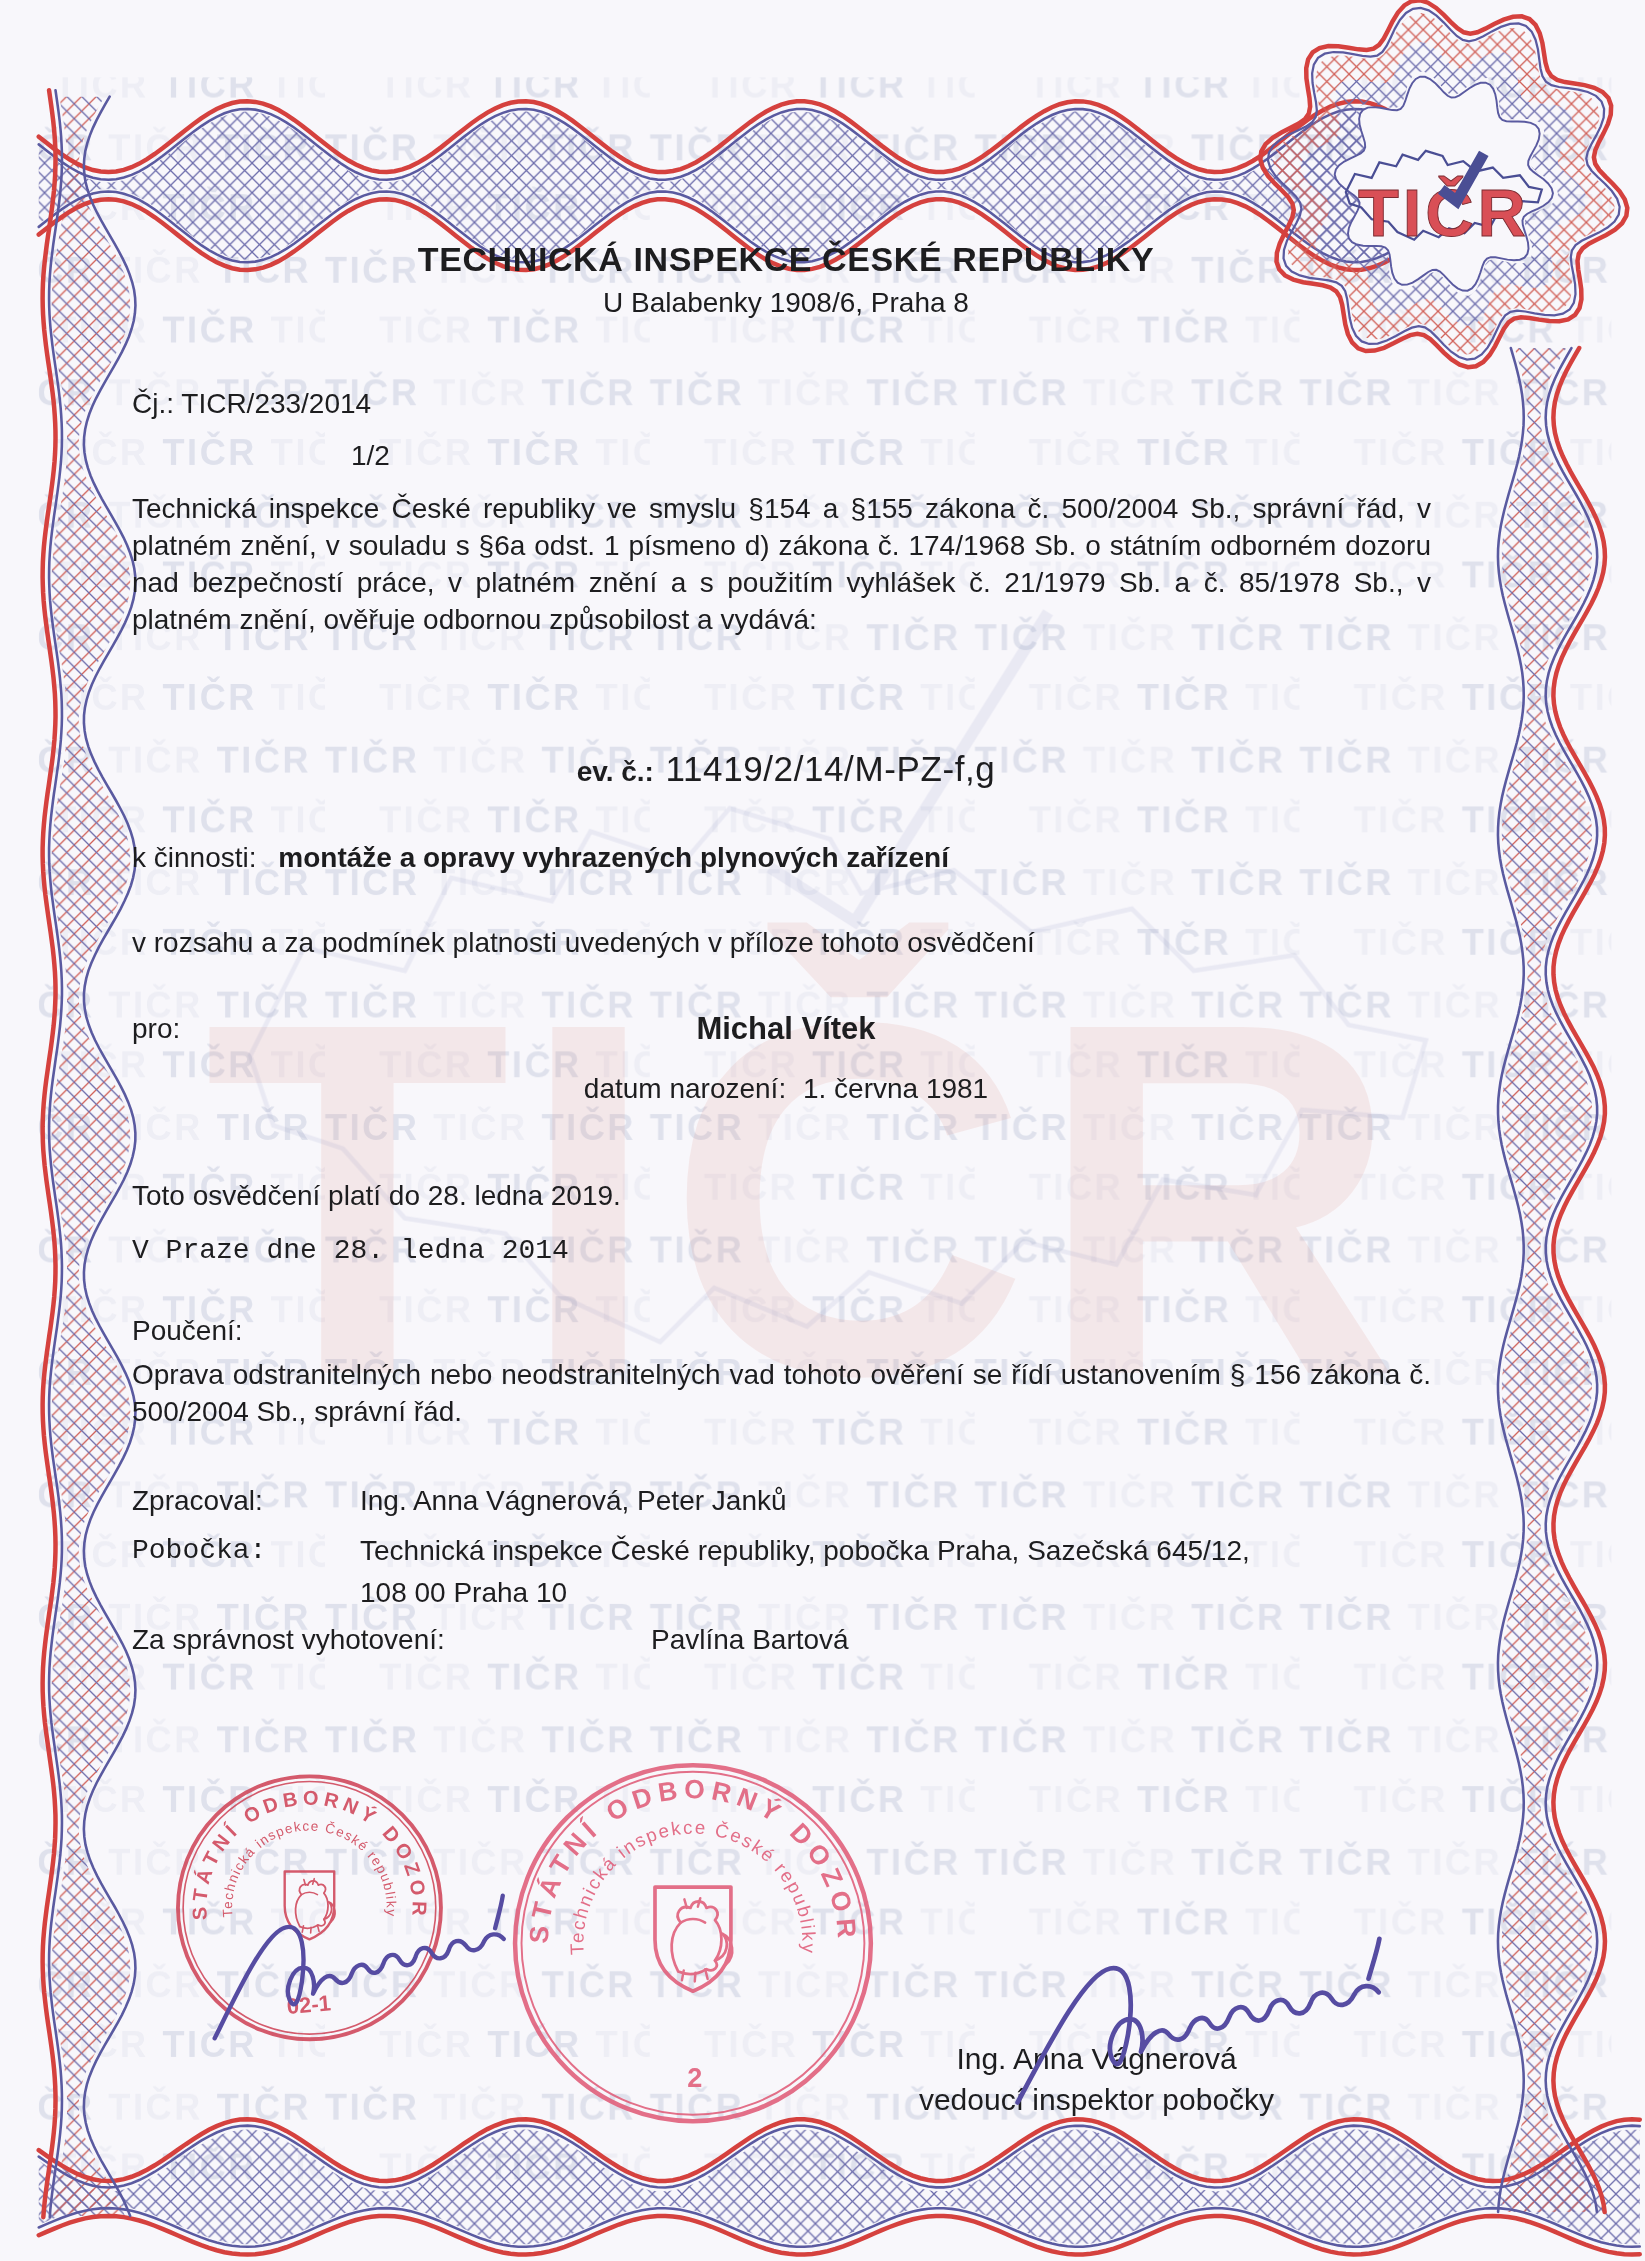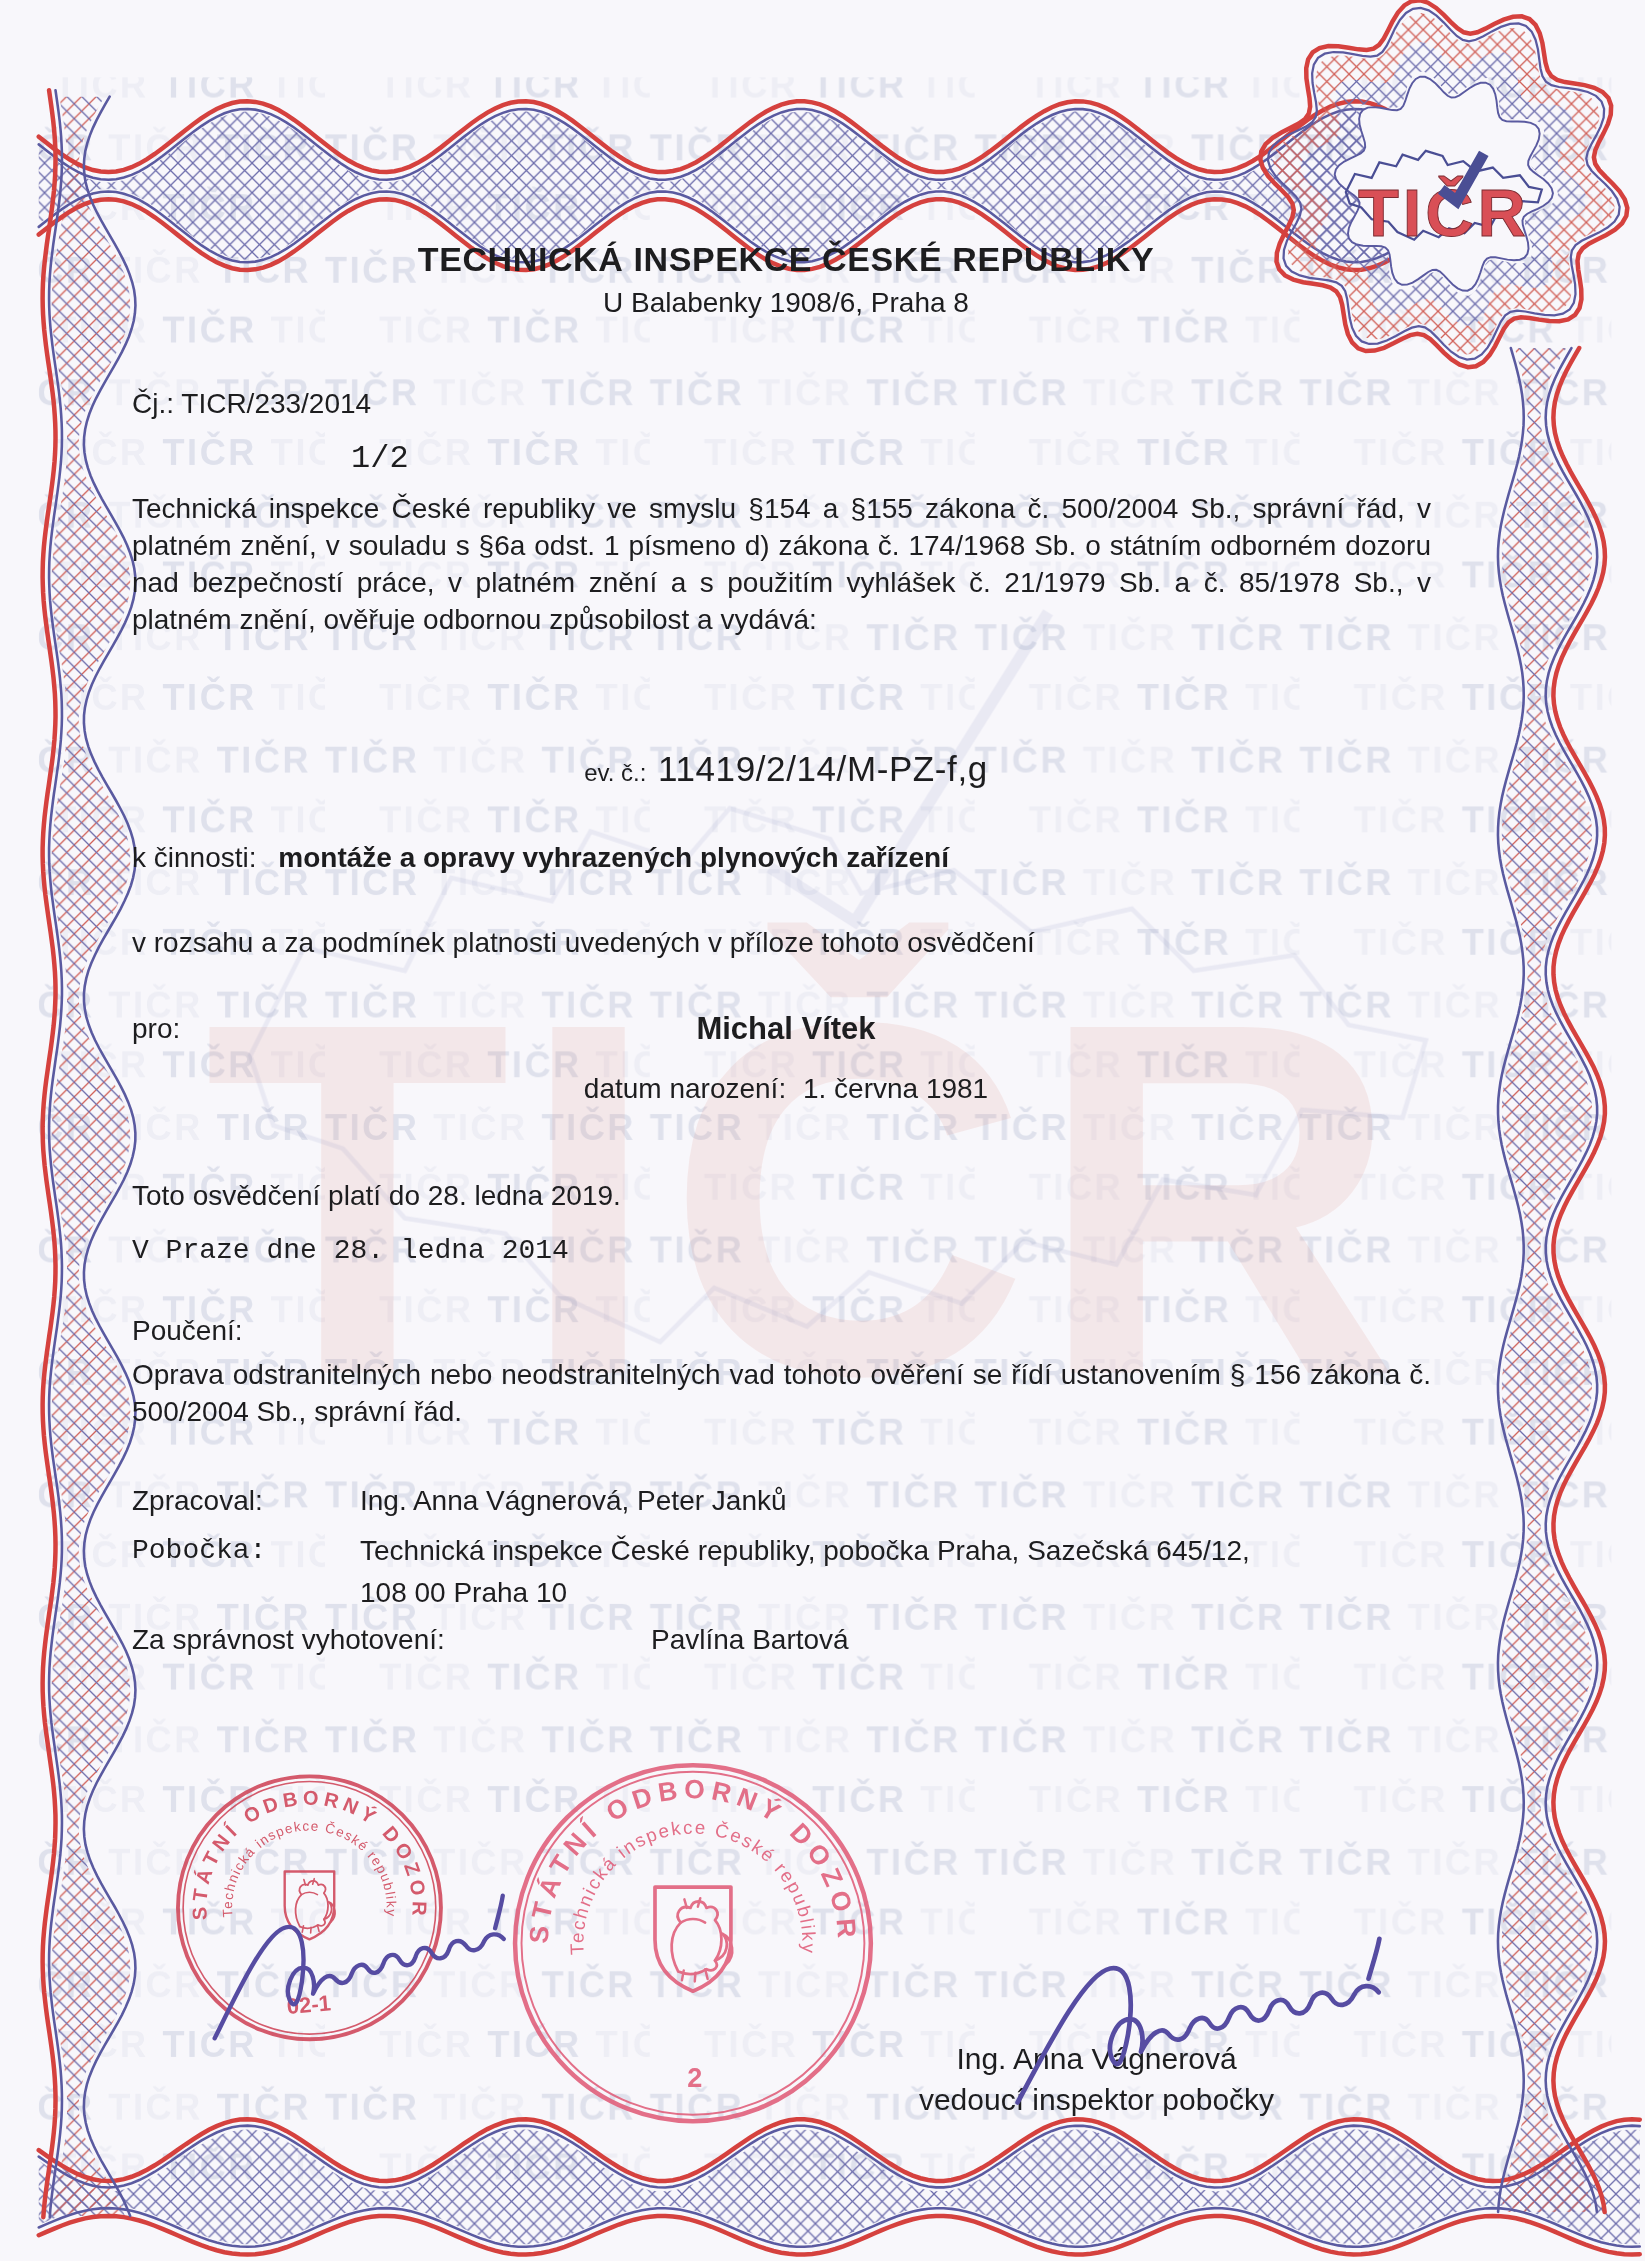--- a/index.html
+++ b/index.html
@@ -13,21 +13,21 @@
   .content{position:absolute;left:0;top:0;width:1645px;height:2261px;font-size:28px;}
   .abs{position:absolute;}
   .b{font-weight:bold;}
   .ctr{text-align:center;}
   .just{text-align:justify;line-height:37px;}
   .hdr1{font-size:34px;font-weight:bold;letter-spacing:0.6px;}
   .hdr2{font-size:30px;font-weight:bold;}
   .hdr3{font-size:28px;}
   .cert-title{font-size:45px;font-weight:bold;letter-spacing:17px;}
   .evline{display:flex;justify-content:center;align-items:baseline;gap:11.6px;}
-  .evlabel{font-size:24px;font-weight:normal;}
+  .evlabel{font-size:28px;font-weight:bold;}
   .evno{font-size:35px;font-weight:normal;letter-spacing:0.6px;}
   .holder{font-size:31px;font-weight:bold;}
   .wm-text{font-family:"Liberation Sans","DejaVu Sans",sans-serif;font-weight:bold;}
 </style>
 </head>
 <body>
 
 <div class="page">
 
   <svg class="layer" viewBox="0 0 2552 3508" aria-hidden="true">
@@ -106,21 +106,21 @@
   </svg>
 
   <div class="content">
 
     <div class="abs ctr" style="left:180px;top:240px;width:1212px;">
       <div class="hdr1">TECHNICKÁ INSPEKCE ČESKÉ REPUBLIKY</div>
       <div class="hdr3" style="margin-top:8.4px;">U Balabenky 1908/6, Praha 8</div>
     </div>
 
     <div class="abs" style="left:132px;top:388px;font-size:28px;">Čj.: TICR/233/2014</div>
-    <div class="abs" style="left:351px;top:440px;font-size:32px;font-family:Liberation Mono, monospace;">1/2</div>
+    <div class="abs" style="left:351px;top:440px;font-size:28px;">1/2</div>
 
     <div class="abs just" style="left:132px;top:490px;width:1299px;font-size:28px;">Technická inspekce České republiky ve smyslu §154 a §155 zákona č. 500/2004 Sb., správní řád, v platném znění, v souladu s §6a odst. 1 písmeno d) zákona č. 174/1968 Sb. o státním odborném dozoru nad bezpečností práce, v platném znění a s použitím vyhlášek č. 21/1979 Sb. a č. 85/1978 Sb., v platném znění, ověřuje odbornou způsobilost a vydává:</div>
 
 
     <div class="abs evline" style="left:180px;top:749px;width:1212px;">
       <span class="evlabel">ev. č.:</span>
       <span class="evno">11419/2/14/M-PZ-f,g</span>
     </div>
 
     <div class="abs" style="left:132px;top:842px;">

